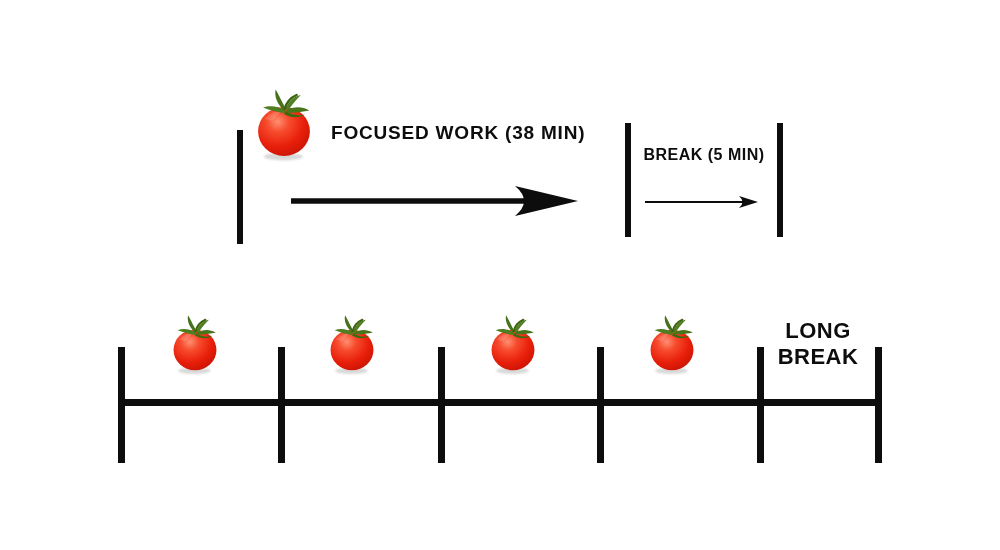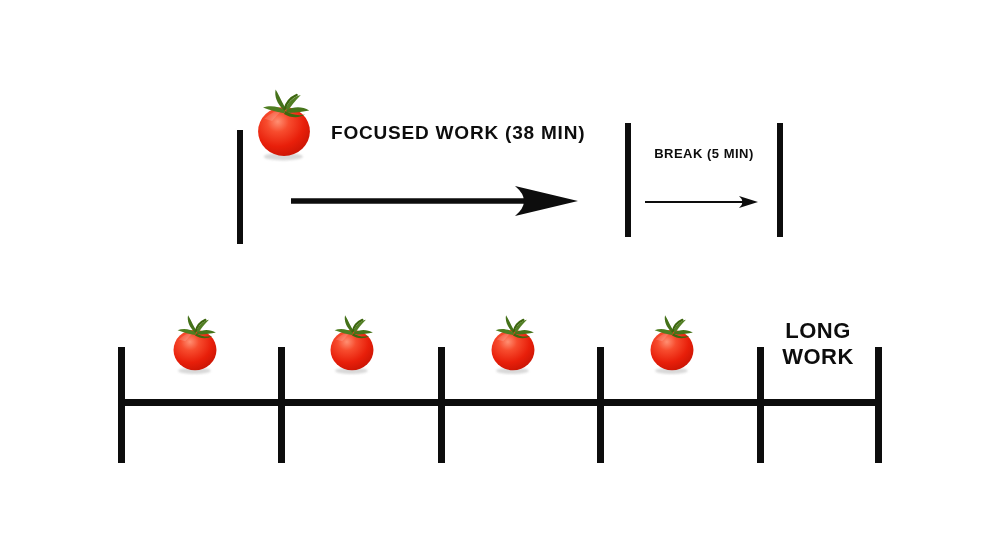--- a/index.html
+++ b/index.html
@@ -47,21 +47,21 @@
   .focused-label {
     left: 331px;
     top: 122px;
     font-size: 19px;
     letter-spacing: 0.8px;
   }
   .break-label {
     left: 628px;
     width: 152px;
     top: 146px;
-    font-size: 13px;
+    font-size: 16px;
     letter-spacing: 0.5px;
     text-align: center;
   }
   .long-break-label {
     left: 756px;
     width: 124px;
     top: 318px;
     font-size: 22px;
     line-height: 26px;
     letter-spacing: 0.5px;
@@ -160,15 +160,15 @@
     <svg viewBox="0 0 100 112">
         <use href="#tomato-sym"></use>
       </svg>
   </div>
   <div class="tomato" style="left:643px; top:310px; width:58px; height:66px;">
     <svg viewBox="0 0 100 112">
         <use href="#tomato-sym"></use>
       </svg>
   </div>
 
-  <div class="label long-break-label">LONG WORK</div>
+  <div class="label long-break-label">LONG BREAK</div>
 
 </div>
 
 </body></html>

